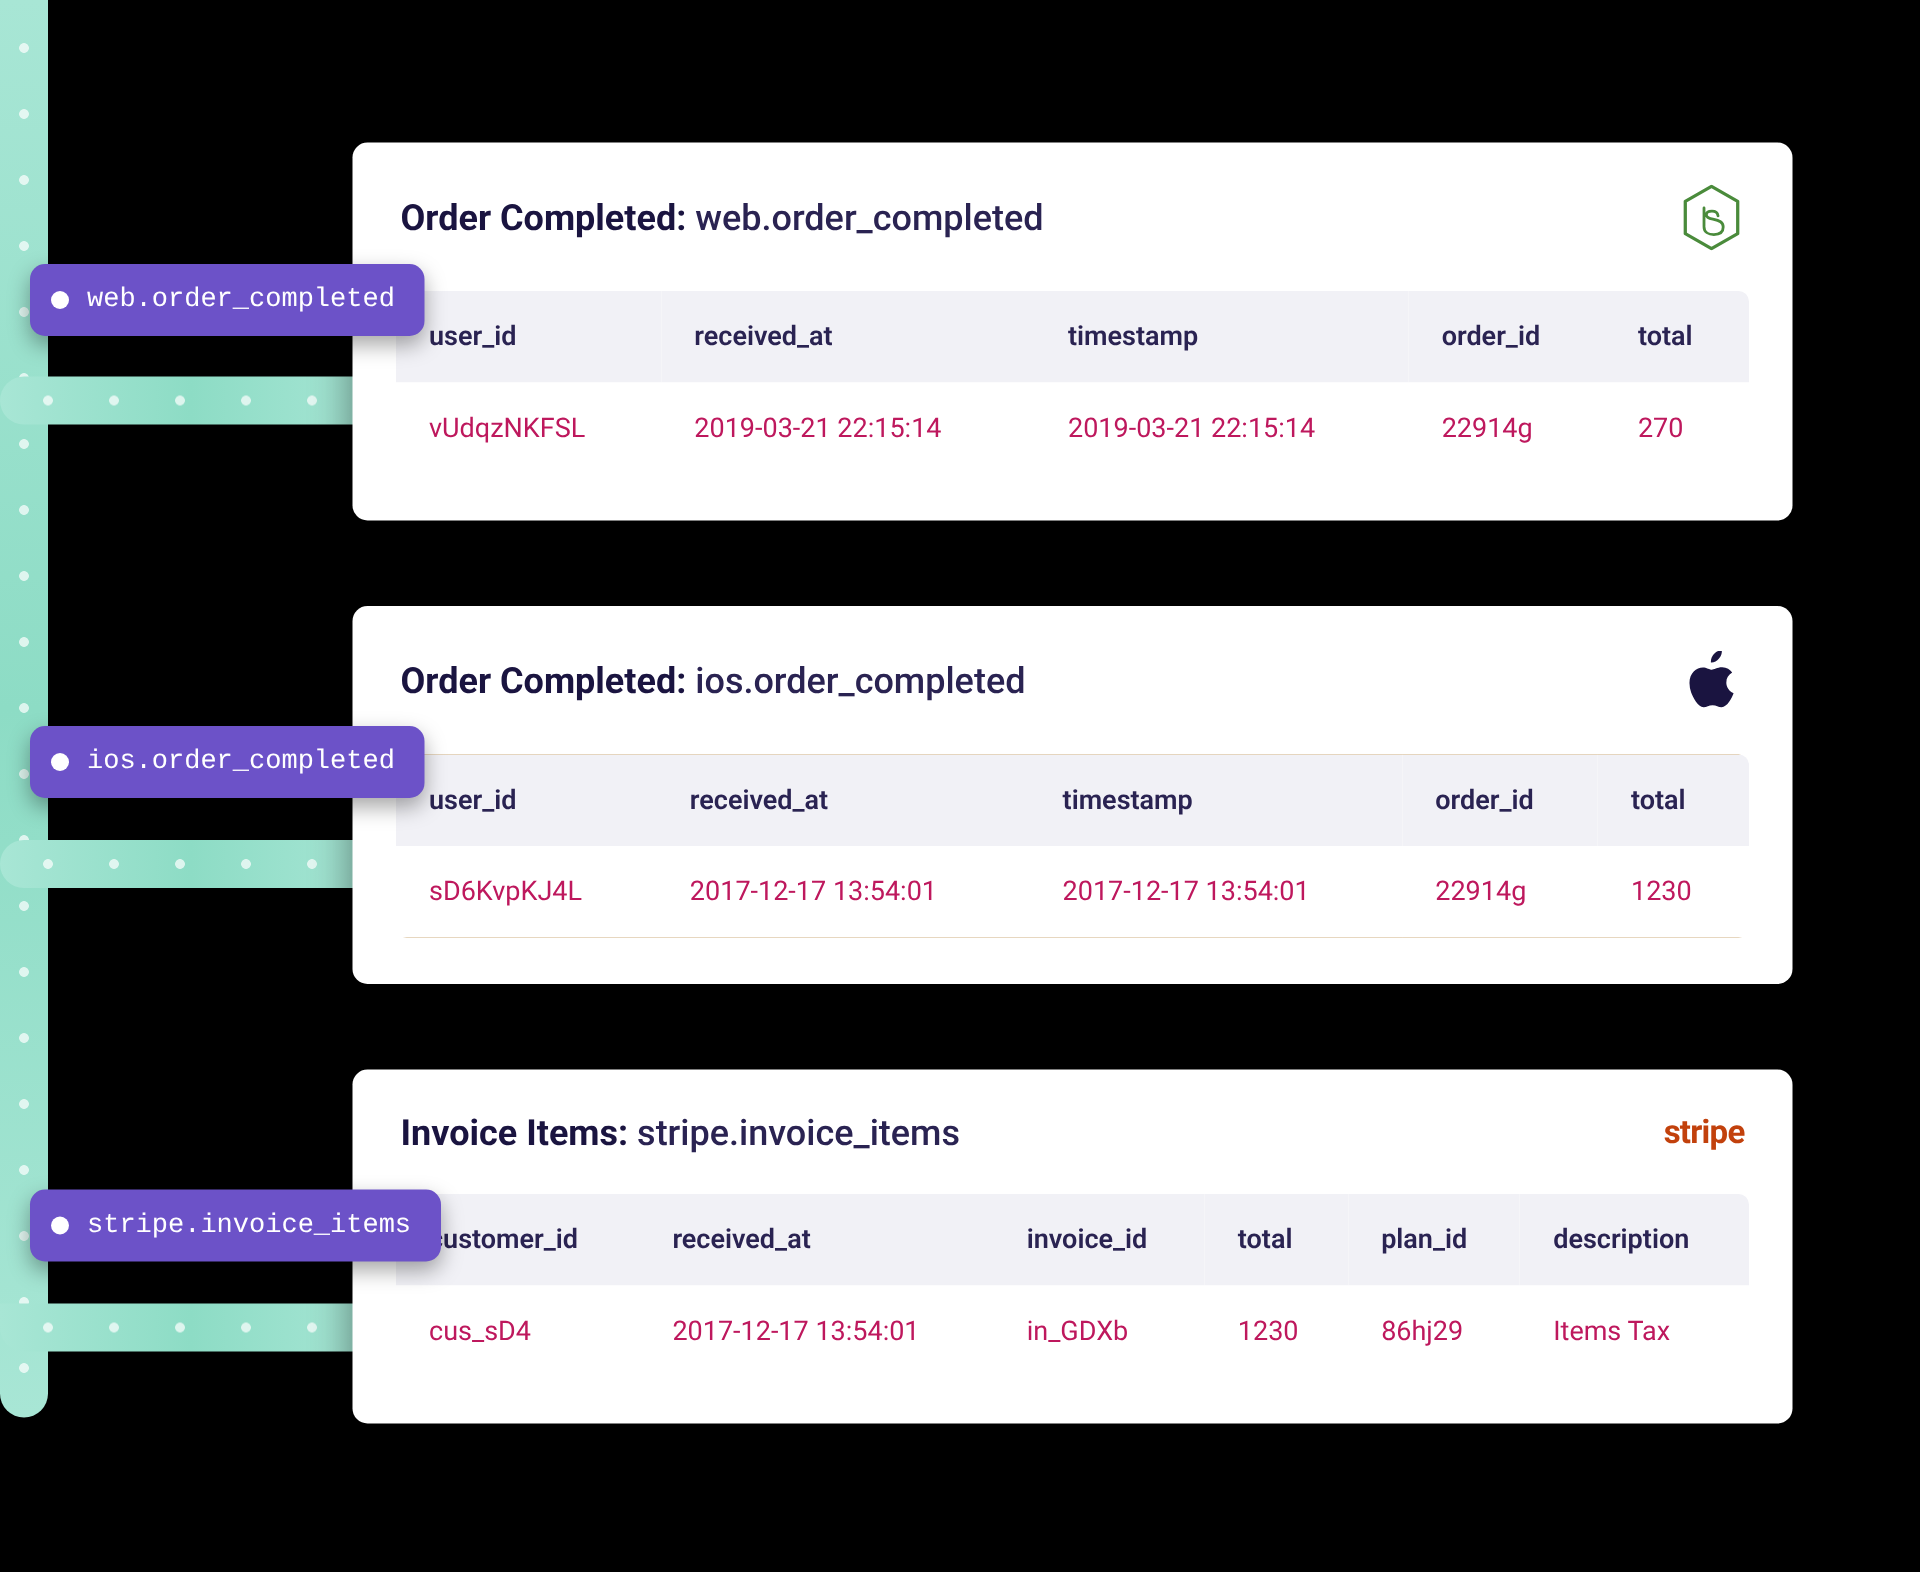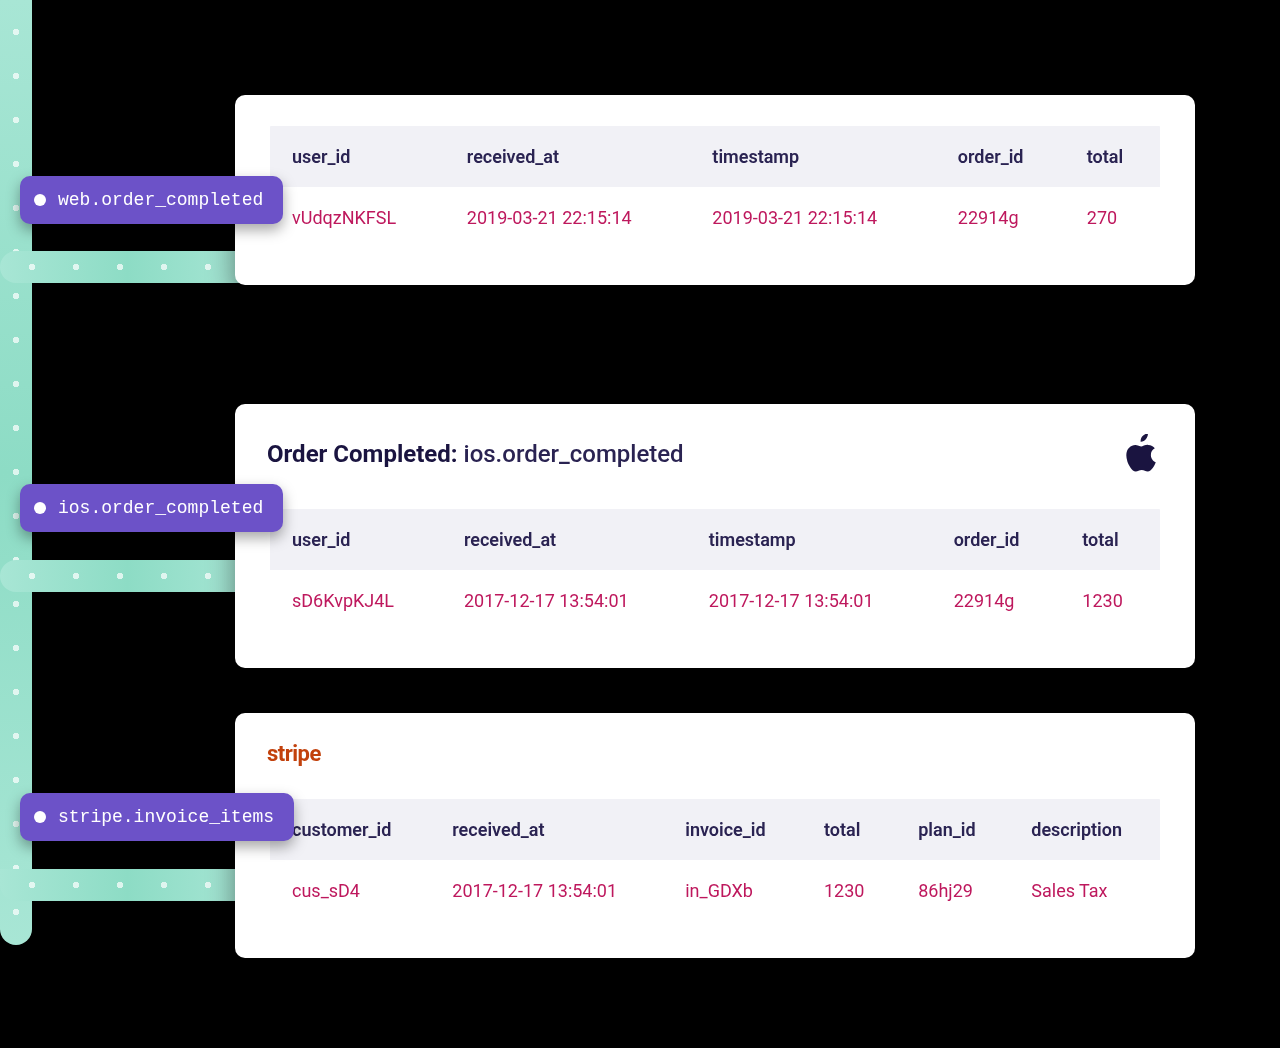--- a/index.html
+++ b/index.html
@@ -96,21 +96,21 @@
   }
   .card-title .sub {
     font-weight: 500;
     color: #2a2352;
   }
 
   
   .tbl {
     width: 100%;
     border-collapse: collapse;
-    border: 7px solid #a16207;
+    border: 1px solid #a16207;
     border-radius: 8px;
     overflow: hidden;
   }
   .tbl th, .tbl td {
     text-align: left;
     padding: 20px 22px;
     font-size: 18px;
     color: #2a2352;
   }
   .tbl thead th {
@@ -147,20 +147,31 @@
 <div class="tag" style="top:484px; left:20px">
   <span class="dot"></span>
   <span>ios.order_completed</span>
 </div>
 <div class="tag" style="top:793px; left:20px">
   <span class="dot"></span>
   <span>stripe.invoice_items</span>
 </div>
 
 <div class="card" style="top:95px">
+  <div class="card-header">
+    <div class="card-title">
+      <span>Order Completed: </span><span class="sub">web.order_completed</span>
+    </div>
+    <span class="icon">
+      <svg viewBox="0 0 256 282" width="40" height="44" fill="none" stroke="#4a8b3b" stroke-width="14">
+        <path d="M128 8 L240 72 V210 L128 274 L16 210 V72 Z" stroke-linejoin="round"></path>
+        <path d="M96 180 c0 24 20 34 42 34 c26 0 40 -12 40 -32 c0 -22 -16 -28 -44 -34 c-20 -4 -28 -8 -28 -18 c0 -10 8 -16 24 -16 c16 0 24 6 26 20 M96 100 v78" stroke-width="12" stroke-linecap="round"></path>
+      </svg>
+    </span>
+  </div>
   <table class="tbl">
     <thead>
         <tr>
       <th>user_id</th>
       <th>received_at</th>
       <th>timestamp</th>
       <th>order_id</th>
       <th>total</th>
     </tr>
       </thead>
@@ -204,37 +215,40 @@
       <td>2017-12-17 13:54:01</td>
       <td>22914g</td>
       <td>1230</td>
     </tr>
       </tbody>
   </table>
 </div>
 
 <div class="card" style="top:713px">
   <div class="card-header">
+    <div class="card-title">
+      <span>Invoice Items: </span><span class="sub">stripe.invoice_items</span>
+    </div>
     <span class="stripe-word">stripe</span>
   </div>
   <table class="tbl">
     <thead>
         <tr>
       <th>customer_id</th>
       <th>received_at</th>
       <th>invoice_id</th>
       <th>total</th>
       <th>plan_id</th>
       <th>description</th>
     </tr>
       </thead>
     <tbody>
         <tr>
       <td>cus_sD4</td>
       <td>2017-12-17 13:54:01</td>
       <td>in_GDXb</td>
       <td>1230</td>
       <td>86hj29</td>
-      <td>Sales Tax</td>
+      <td>Items Tax</td>
     </tr>
       </tbody>
   </table>
 </div>
 
 </body></html>

